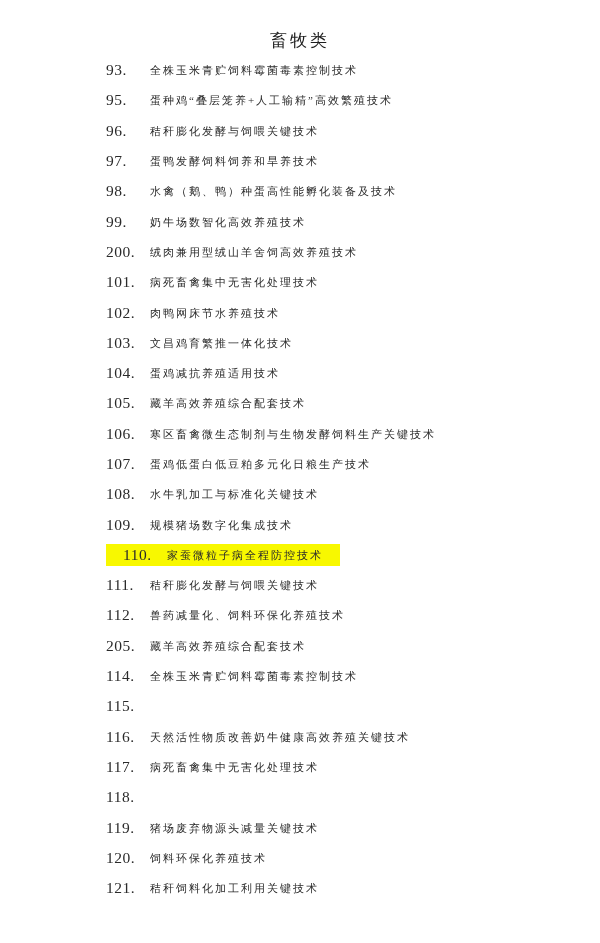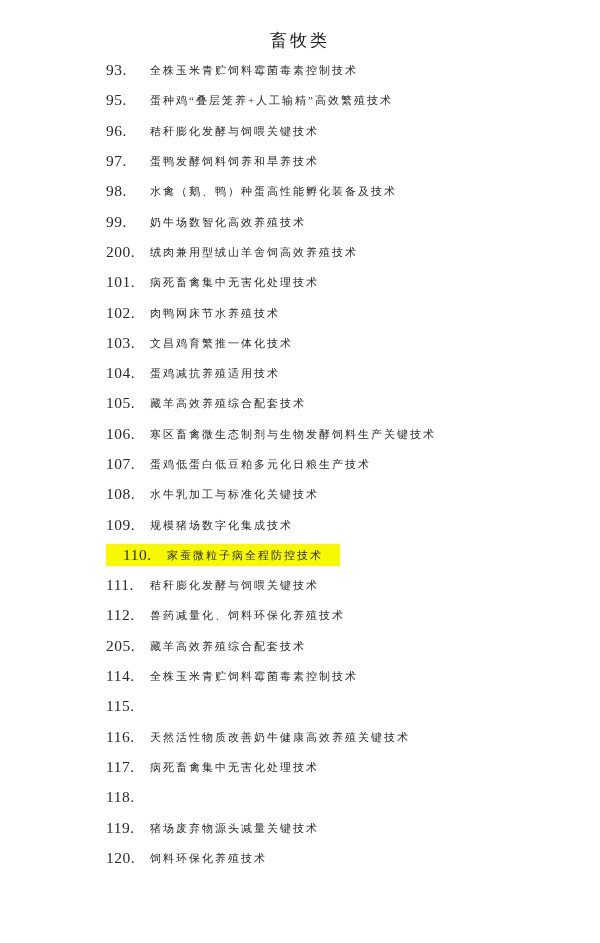--- a/index.html
+++ b/index.html
@@ -168,14 +168,18 @@
         <span class="num-col"><span class="num">118.</span></span>
       </div>
       <div class="row">
         <span class="num-col"><span class="num">119.</span></span>
         <span class="item-text">猪场废弃物源头减量关键技术</span>
       </div>
       <div class="row">
         <span class="num-col"><span class="num">120.</span></span>
         <span class="item-text">饲料环保化养殖技术</span>
       </div>
+      <div class="row">
+        <span class="num-col"><span class="num">121.</span></span>
+        <span class="item-text">秸秆饲料化加工利用关键技术</span>
+      </div>
     </div>
 </div>
 
 </body></html>

